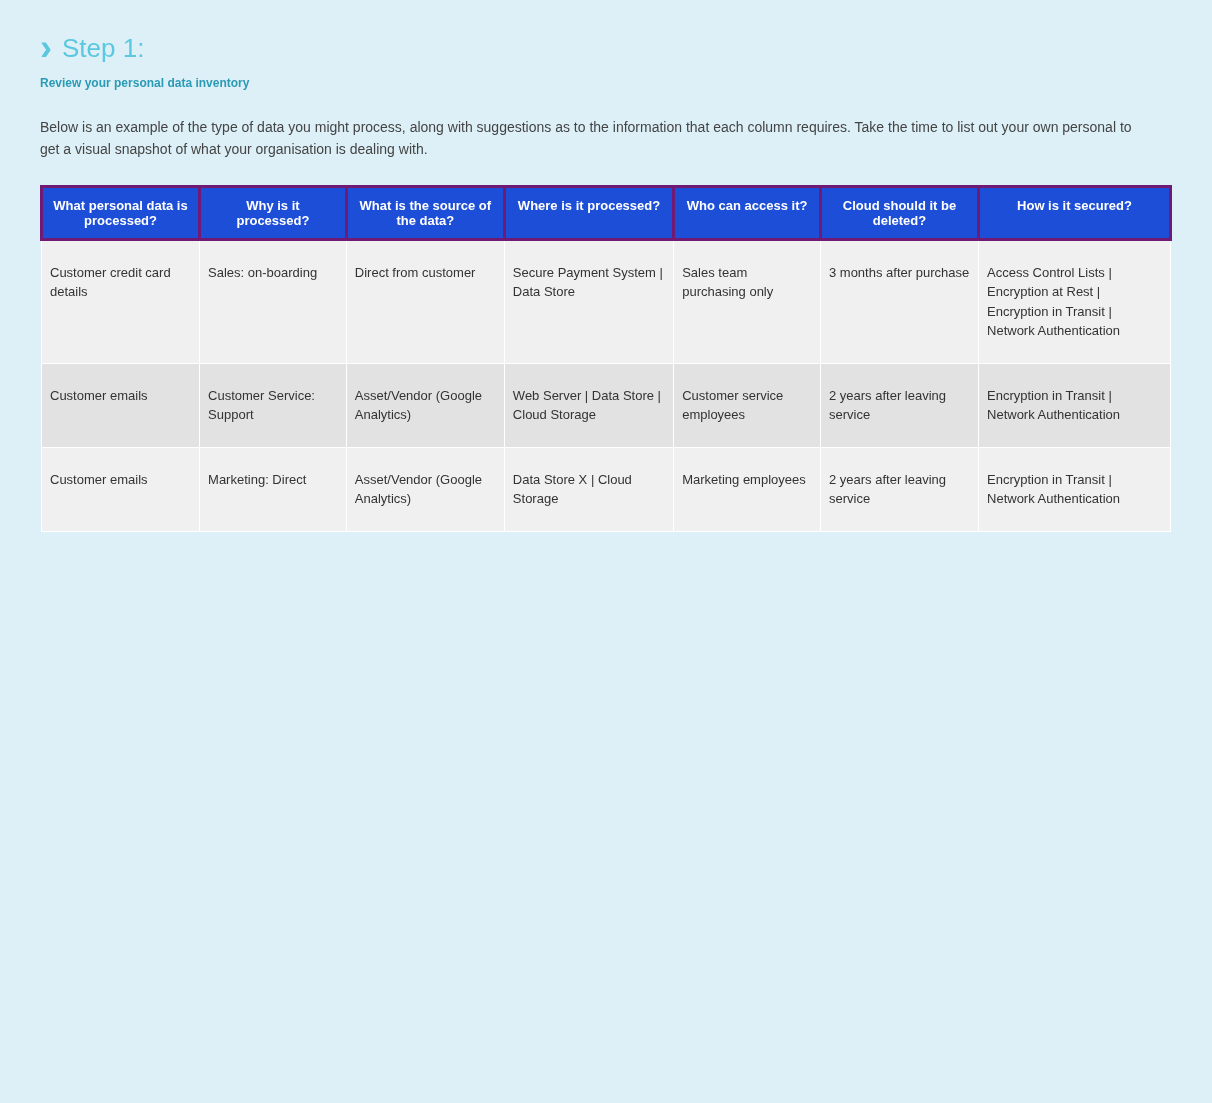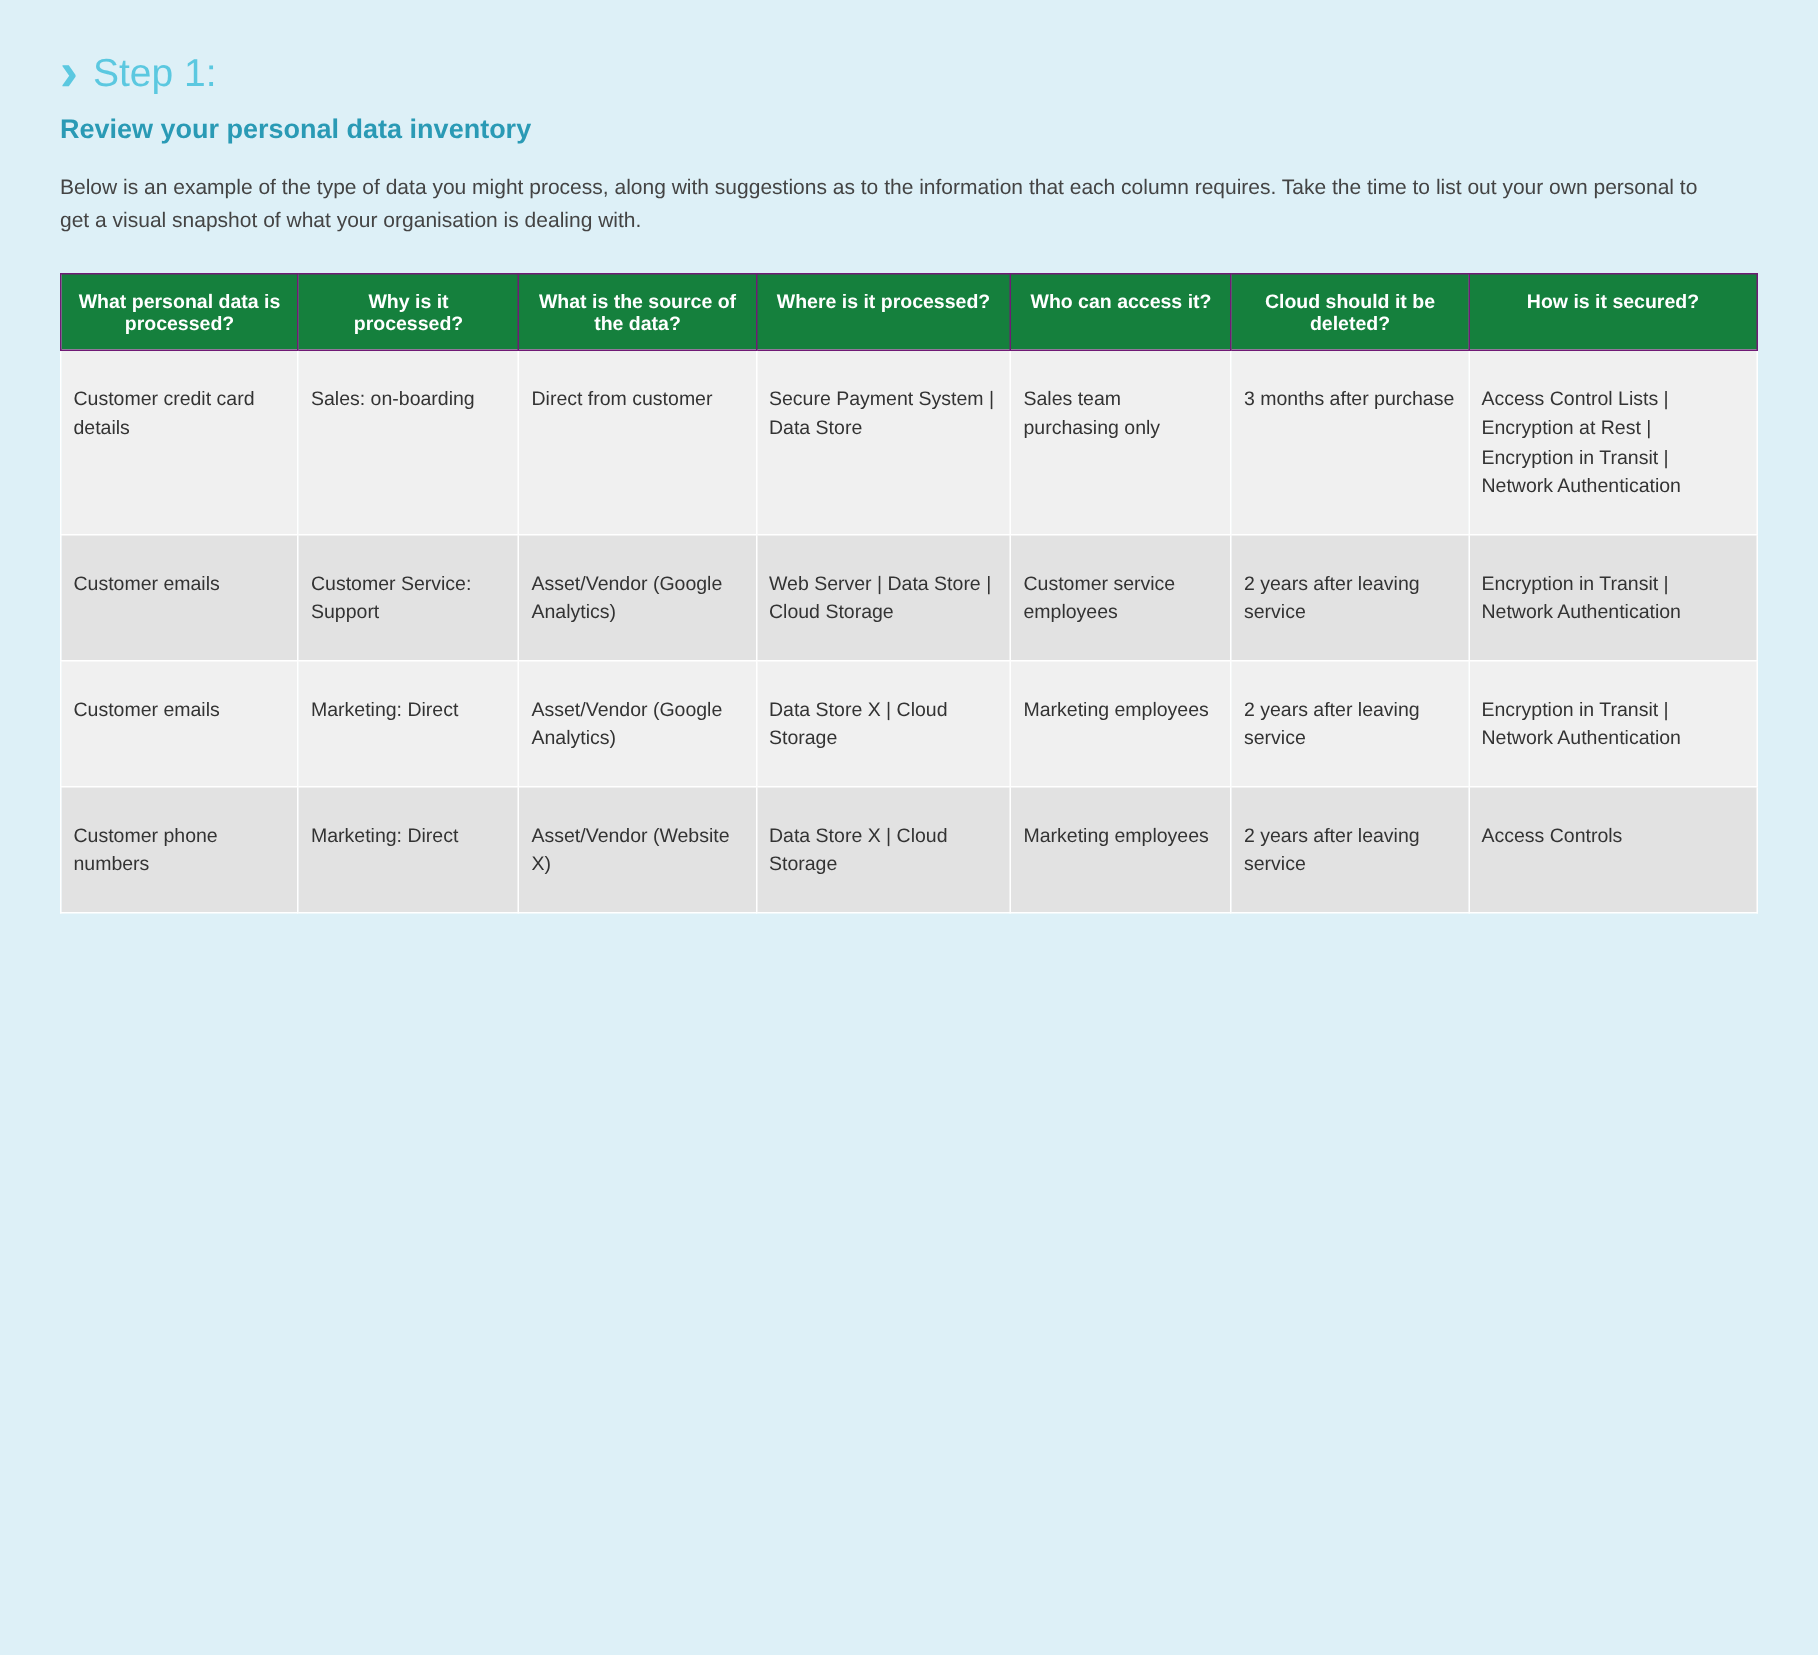--- a/index.html
+++ b/index.html
@@ -23,45 +23,45 @@
       margin-right: 10px;
       font-weight: bold;
       line-height: 1;
     }
     .step-title {
       font-size: 26px;
       color: #5bc8e0;
       font-weight: normal;
     }
     .section-subtitle {
-      font-size: 18px;
+      font-size: 12px;
       color: #2a9ab5;
       font-weight: bold;
-      margin-bottom: 16px;
+      margin-bottom: 26px;
     }
     .description {
       font-size: 14px;
       color: #444;
       line-height: 1.6;
       margin-bottom: 24px;
       max-width: 1100px;
     }
     table {
       width: 100%;
       border-collapse: collapse;
       table-layout: fixed;
     }
     thead th {
-      background-color: #15803d;
+      background-color: #1d4ed8;
       color: #fff;
       font-weight: bold;
       font-size: 13px;
       padding: 10px 8px;
       vertical-align: top;
-      border: 1px solid #701a75;
+      border: 3px solid #701a75;
     }
     tbody tr:nth-child(odd) td {
       background-color: #f0f0f0;
     }
     tbody tr:nth-child(even) td {
       background-color: #e2e2e2;
     }
     tbody td {
       padding: 22px 8px;
       vertical-align: top;
@@ -132,23 +132,14 @@
       </tr>
       <tr>
         <td>Customer emails</td>
         <td>Marketing: Direct</td>
         <td>Asset/Vendor (Google Analytics)</td>
         <td>Data Store X | Cloud Storage</td>
         <td>Marketing employees</td>
         <td>2 years after leaving service</td>
         <td>Encryption in Transit | Network Authentication</td>
       </tr>
-      <tr>
-        <td>Customer phone numbers</td>
-        <td>Marketing: Direct</td>
-        <td>Asset/Vendor (Website X)</td>
-        <td>Data Store X | Cloud Storage</td>
-        <td>Marketing employees</td>
-        <td>2 years after leaving service</td>
-        <td>Access Controls</td>
-      </tr>
     </tbody>
 </table>
 
 </body></html>

